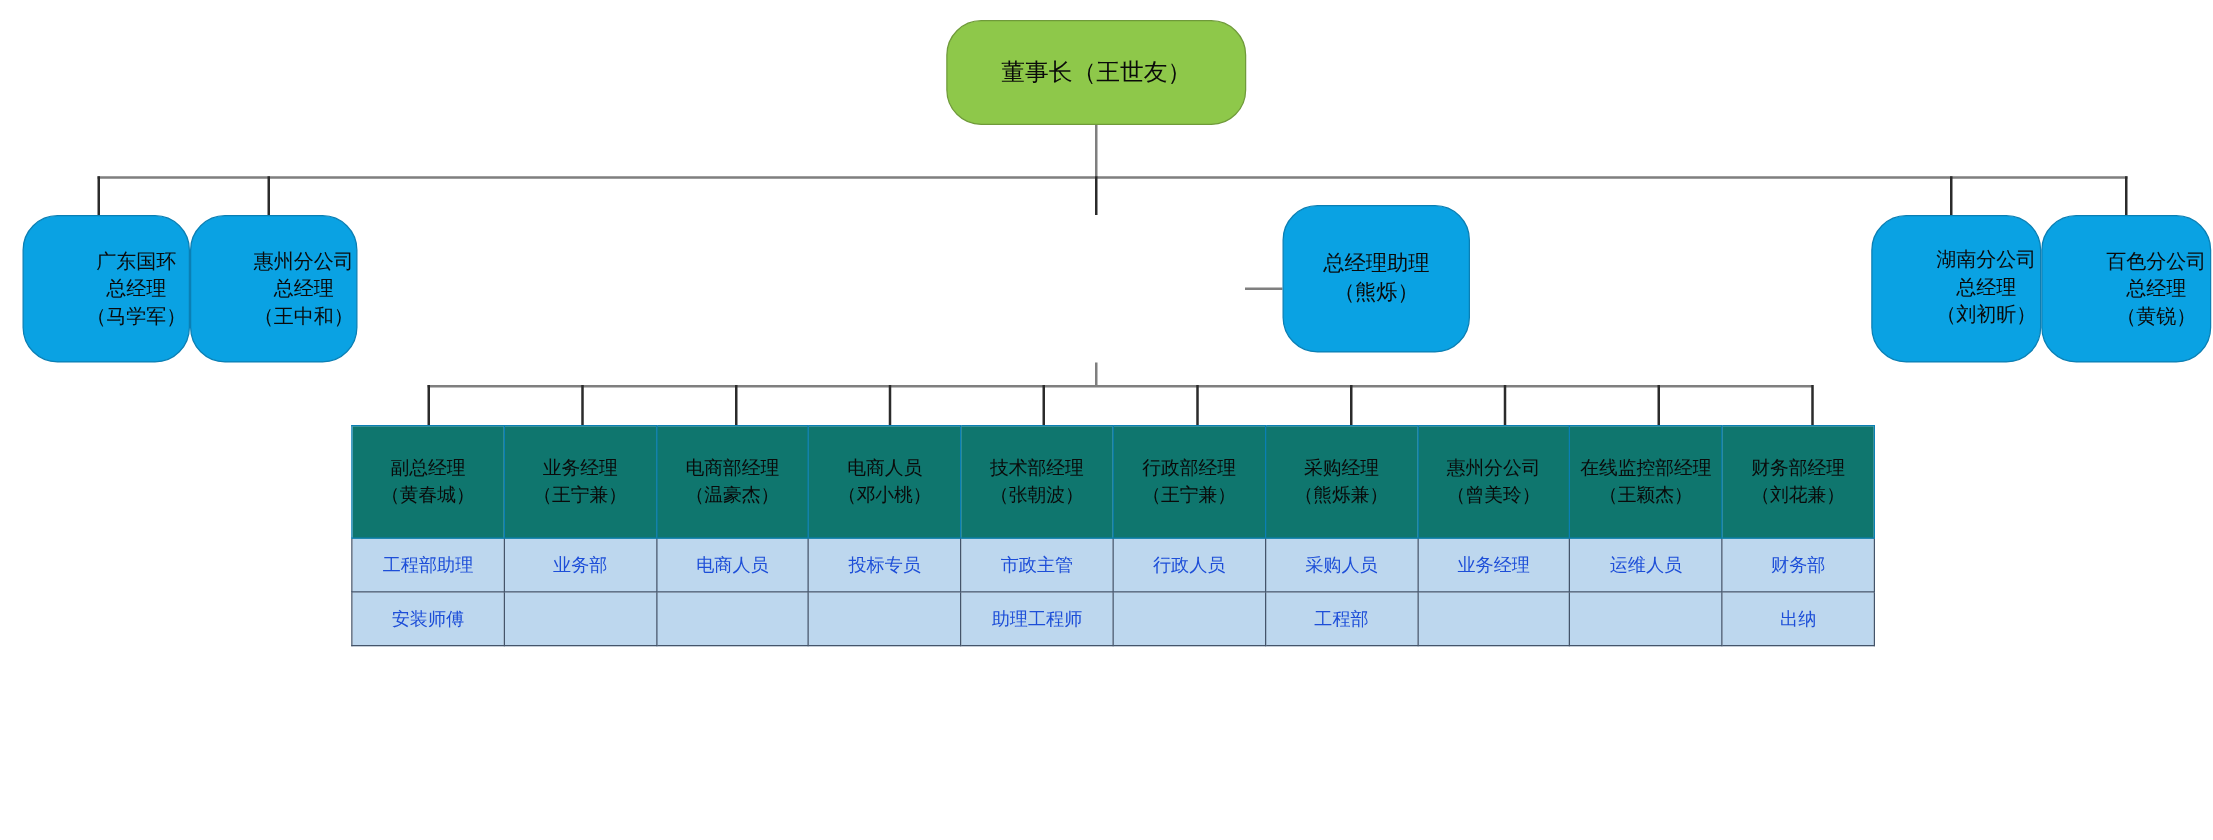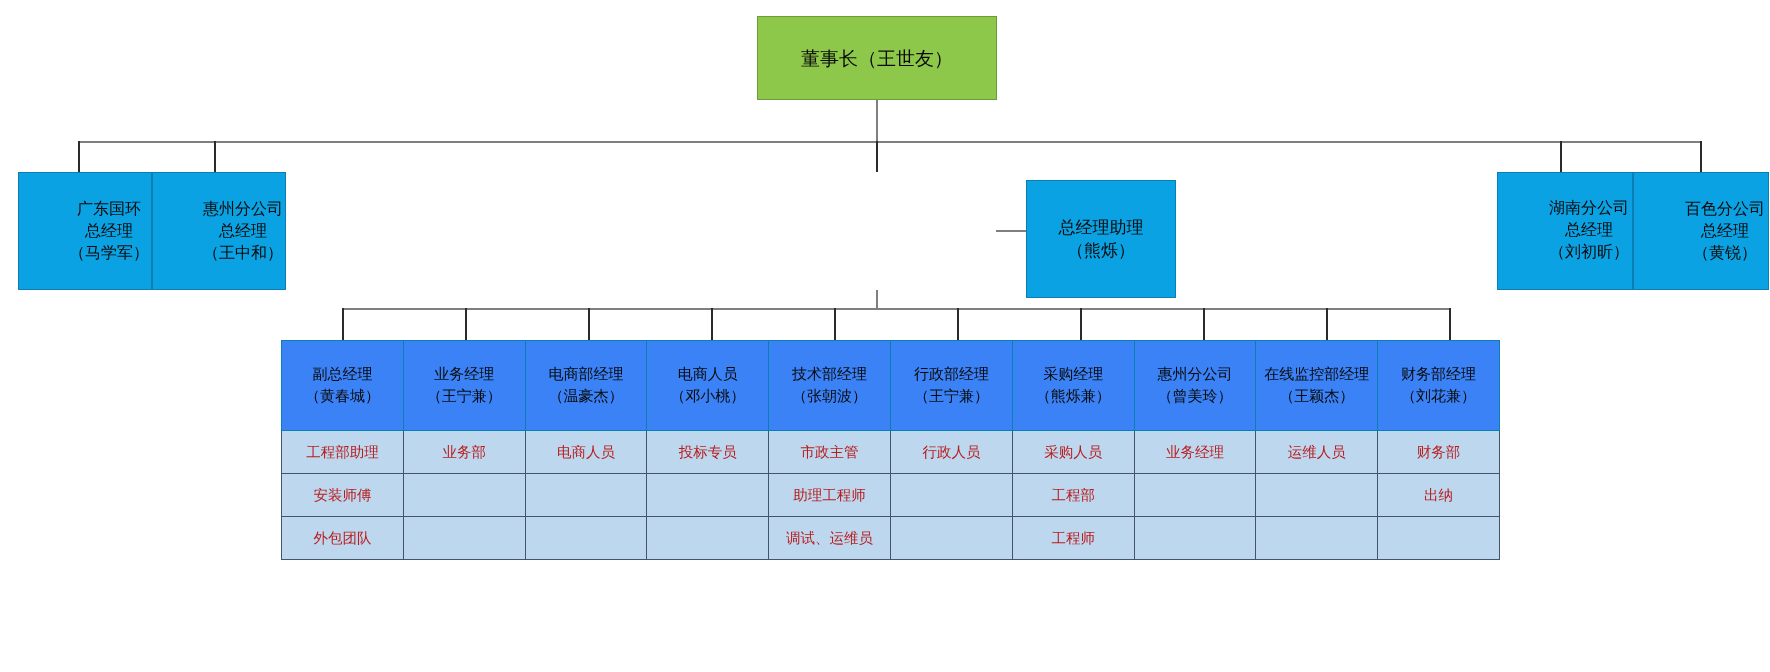--- a/index.html
+++ b/index.html
@@ -20,20 +20,21 @@
   .node {
     position: absolute;
     box-sizing: border-box;
     display: flex;
     align-items: center;
     justify-content: center;
     text-align: center;
     color: #0a0a0a;
     line-height: 1.38;
     white-space: pre-line;
+    border-radius: 28px;
   }
   .node-chairman {
     background: #8ec84a;
     border: 1px solid #6f9a3a;
     font-size: 19px;
   }
   .node-blue {
     background: #0aa2e3;
     border: 1px solid #0a7fb4;
     font-size: 17px;
@@ -59,32 +60,32 @@
   }
   #dept-table th,
   #dept-table td {
     box-sizing: border-box;
     text-align: center;
     vertical-align: middle;
     padding: 0 2px;
     white-space: pre-line;
   }
   #dept-table th {
-    background: #3b82f6;
+    background: #0f766e;
     border: 1px solid #0a7fb4;
     color: #0a0a0a;
     font-size: 15px;
     font-weight: normal;
     height: 90px;
     line-height: 1.45;
   }
   #dept-table td {
     background: #bdd7ee;
     border: 1px solid #44546a;
-    color: #b91c1c;
+    color: #1d4ed8;
     font-size: 14.5px;
     height: 43px;
   }
 </style>
 </head>
 <body>
 
 <div id="chart-root">
 
   <div class="node node-chairman" style="left:757px; top:16px; width:240px; height:84px;">董事长（王世友）</div>
@@ -102,21 +103,21 @@
   <div class="node node-blue small" style="left:18px; top:172px; width:134px; height:118px;">广东国环
 总经理
 （马学军）</div>
   <div class="node node-blue small" style="left:152px; top:172px; width:134px; height:118px;">惠州分公司
 总经理
 （王中和）</div>
 
 
   <div class="connector h-line" style="left:996px; top:230px; width:30px;"></div>
 
-  <div class="node node-blue" style="left:1026px; top:180px; width:150px; height:118px;">总经理助理
+  <div class="node node-blue" style="left:1026px; top:164px; width:150px; height:118px;">总经理助理
 （熊烁）</div>
 
   <div class="node node-blue small" style="left:1497px; top:172px; width:136px; height:118px;font-family:Liberation Mono, monospace;">湖南分公司
 总经理
 （刘初昕）</div>
   <div class="node node-blue small" style="left:1633px; top:172px; width:136px; height:118px;">百色分公司
 总经理
 （黄锐）</div>
 
   <div class="connector v-line" style="left:876px; top:290px; height:19px;"></div>
@@ -189,28 +190,16 @@
         <td></td>
         <td></td>
         <td></td>
         <td>助理工程师</td>
         <td></td>
         <td>工程部</td>
         <td></td>
         <td></td>
         <td>出纳</td>
       </tr>
-      <tr>
-        <td>外包团队</td>
-        <td></td>
-        <td></td>
-        <td></td>
-        <td>调试、运维员</td>
-        <td></td>
-        <td>工程师</td>
-        <td></td>
-        <td></td>
-        <td></td>
-      </tr>
     </tbody>
   </table>
 
 </div>
 
 </body></html>

